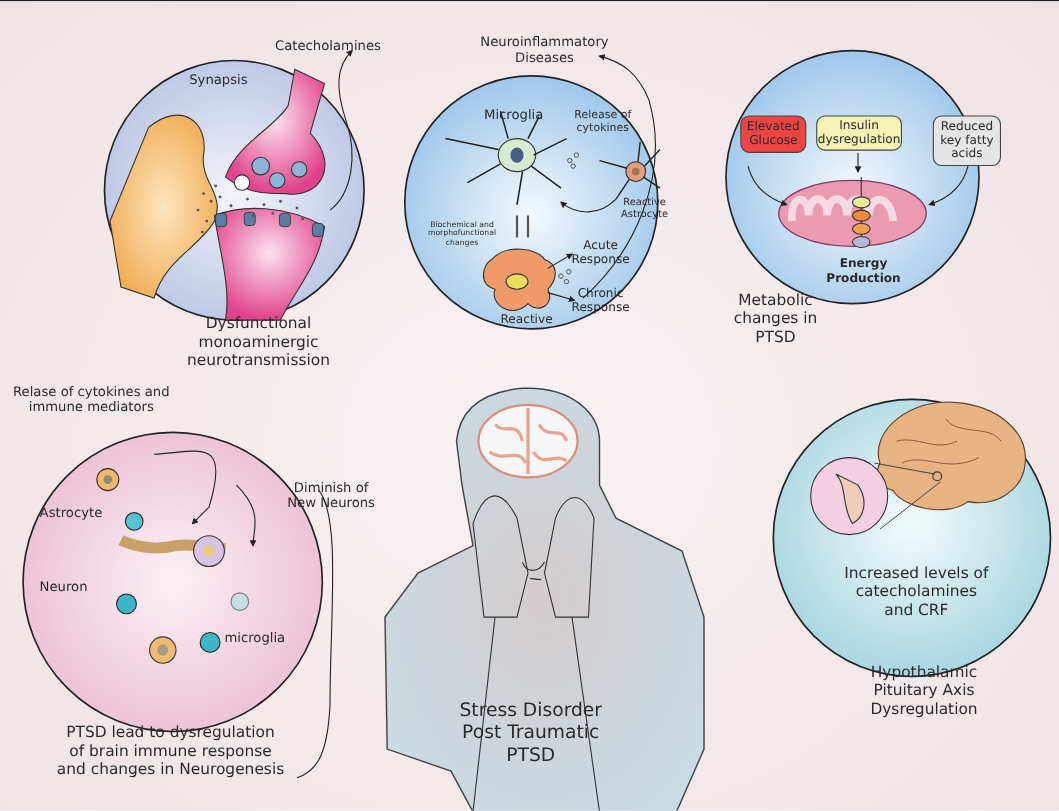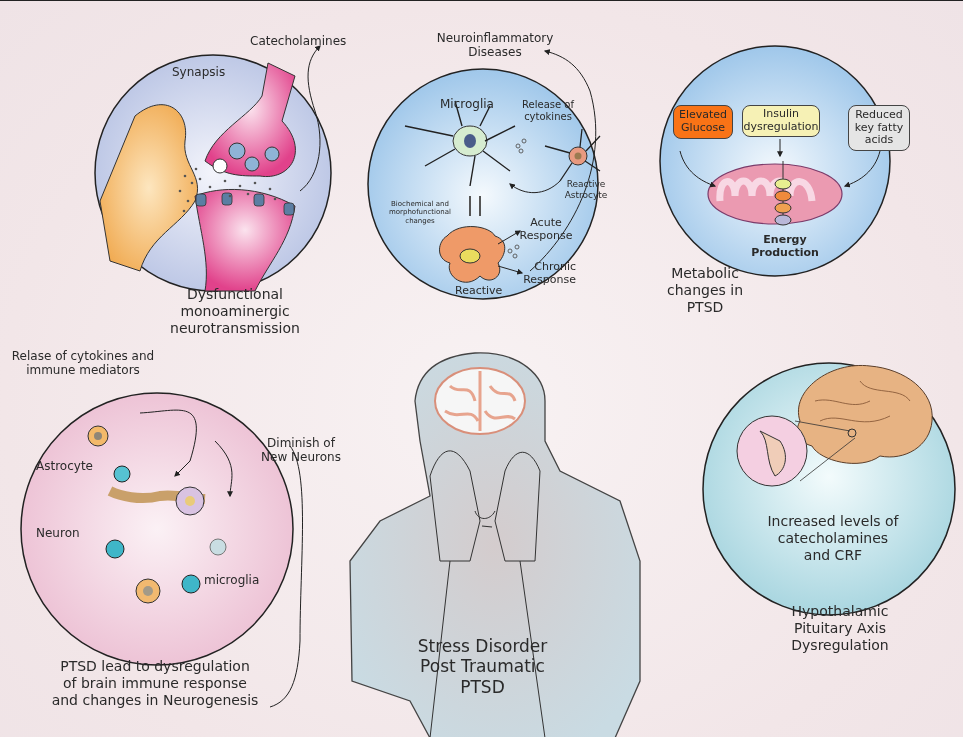--- a/index.html
+++ b/index.html
@@ -197,27 +197,27 @@
 </div>
 <div class="lbl" style="left:385px;top:199px;font-size:7px;width:70px;">
   <div>Biochemical and</div>
   <div>morphofunctional</div>
   <div>changes</div>
 </div>
 <div class="lbl" style="left:518px;top:215px;font-size:11px;width:56px;">
   <div>Acute</div>
   <div>Response</div>
 </div>
-<div class="lbl" style="left:516px;top:259px;font-size:11px;width:60px;text-align:right;">
+<div class="lbl" style="left:516px;top:259px;font-size:11px;width:60px;">
   <div>Chronic</div>
   <div>Response</div>
 </div>
 <div class="lbl" style="left:455px;top:283px;font-size:11px;">Reactive</div>
 
-<div class="box" style="left:673px;top:104px;width:58px;height:32px;background:#f97316;">
+<div class="box" style="left:673px;top:104px;width:58px;height:32px;background:#ef4444;">
   <div>
       <div>Elevated</div>
       <div>Glucose</div>
     </div>
 </div>
 <div class="box" style="left:742px;top:104px;width:76px;height:30px;background:#f6f1b5;">
   <div>
       <div>Insulin</div>
       <div>dysregulation</div>
     </div>

